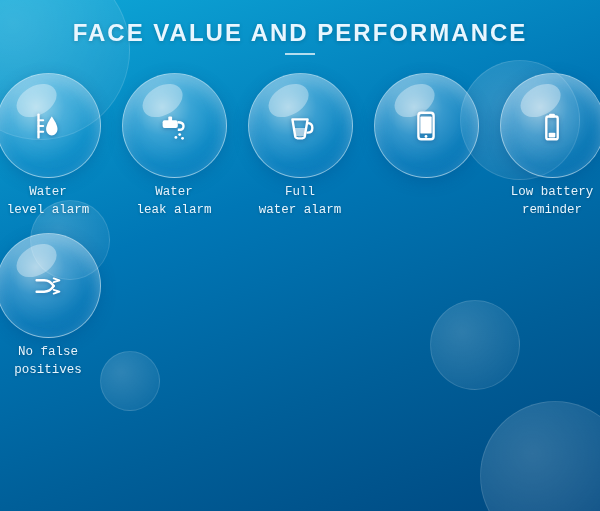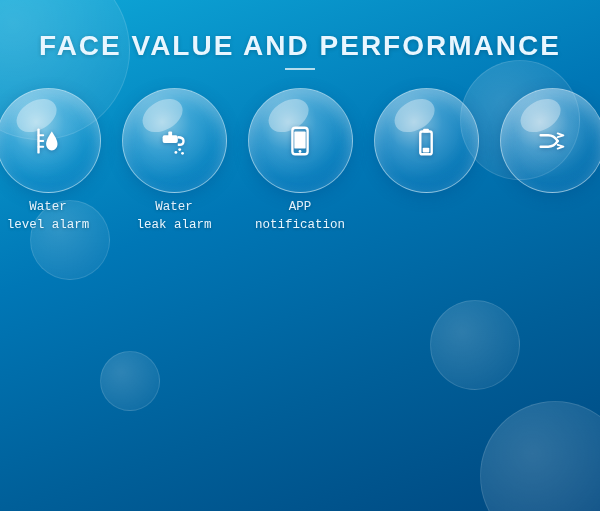--- a/index.html
+++ b/index.html
@@ -25,24 +25,24 @@
     }
     .bg-bubble {
       position: absolute;
       border-radius: 50%;
       background: radial-gradient(circle at 35% 35%, rgba(255,255,255,0.18), rgba(255,255,255,0.03));
       border: 1px solid rgba(255,255,255,0.12);
     }
 
     .page-title {
       color: #e8f6ff;
-      font-size: 28px;
+      font-size: 24px;
       font-weight: 700;
       letter-spacing: 2px;
-      margin-top: 30px;
+      margin-top: 19px;
       text-align: center;
       text-shadow: 0 1px 4px rgba(0,0,0,0.2);
       position: relative;
       z-index: 1;
     }
 
     .title-divider {
       width: 30px;
       height: 2px;
       background: rgba(255,255,255,0.7);
@@ -159,52 +159,65 @@
         <rect x="14" y="10" width="4" height="6" rx="1" fill="white"></rect>
         <path d="M24 16 Q30 16 30 20 Q30 24 26 24 L24 24" fill="none" stroke="white" stroke-width="2.5"></path>
         <circle cx="26" cy="29" r="1.5" fill="white"></circle>
         <circle cx="22" cy="32" r="1.5" fill="white"></circle>
         <circle cx="29" cy="33" r="1.5" fill="white"></circle>
       </svg>
     </div>
     <div class="feature-label">Water<br>leak alarm</div>
   </div>
 
+  <div class="feature-item">
+    <div class="bubble">
+      <svg class="icon-svg" viewBox="0 0 40 40">
+
+        <path d="M12 13 L15 31 Q15 33 20 33 Q25 33 25 31 L28 13 Z" fill="none" stroke="white" stroke-width="2.5" stroke-linejoin="round"></path>
+        <path d="M28 17 Q33 17 33 22 Q33 27 28 27" fill="none" stroke="white" stroke-width="2.5" stroke-linecap="round"></path>
+
+        <path d="M13.5 22 L14.5 29 Q14.5 31 20 31 Q25.5 31 25.5 29 L26.5 22 Z" fill="rgba(255,255,255,0.6)"></path>
+      </svg>
+    </div>
+    <div class="feature-label">Full<br>water alarm</div>
+  </div>
 
   <div class="feature-item">
     <div class="bubble">
       <svg class="icon-svg" viewBox="0 0 40 40">
 
         <rect x="12" y="6" width="16" height="28" rx="3" fill="none" stroke="white" stroke-width="2.5"></rect>
         <rect x="14" y="10" width="12" height="18" rx="1" fill="white"></rect>
         <circle cx="20" cy="31" r="1.5" fill="white"></circle>
       </svg>
     </div>
-    <div class="feature-label">APP<br>notification</div>
   </div>
 
 
   <div class="feature-item">
     <div class="bubble">
       <svg class="icon-svg" viewBox="0 0 40 40">
 
         <rect x="14" y="10" width="12" height="24" rx="2" fill="none" stroke="white" stroke-width="2.5"></rect>
         <rect x="17" y="7" width="6" height="4" rx="1" fill="white"></rect>
 
         <rect x="16.5" y="27" width="7" height="5" rx="1" fill="white"></rect>
       </svg>
     </div>
+    <div class="feature-label">Low battery<br>reminder</div>
   </div>
 
   <div class="feature-item">
     <div class="bubble">
       <svg class="icon-svg" viewBox="0 0 40 40">
 
         <path d="M8 14 L16 14 Q22 14 26 20" fill="none" stroke="white" stroke-width="2.5" stroke-linecap="round"></path>
         <path d="M8 26 L16 26 Q22 26 26 20" fill="none" stroke="white" stroke-width="2.5" stroke-linecap="round"></path>
         <path d="M26 12 L32 14 L26 16" fill="none" stroke="white" stroke-width="2" stroke-linecap="round" stroke-linejoin="round"></path>
         <path d="M26 24 L32 26 L26 28" fill="none" stroke="white" stroke-width="2" stroke-linecap="round" stroke-linejoin="round"></path>
       </svg>
     </div>
+    <div class="feature-label">No false<br>positives</div>
   </div>
 
 
 </div>
 
 </body></html>

